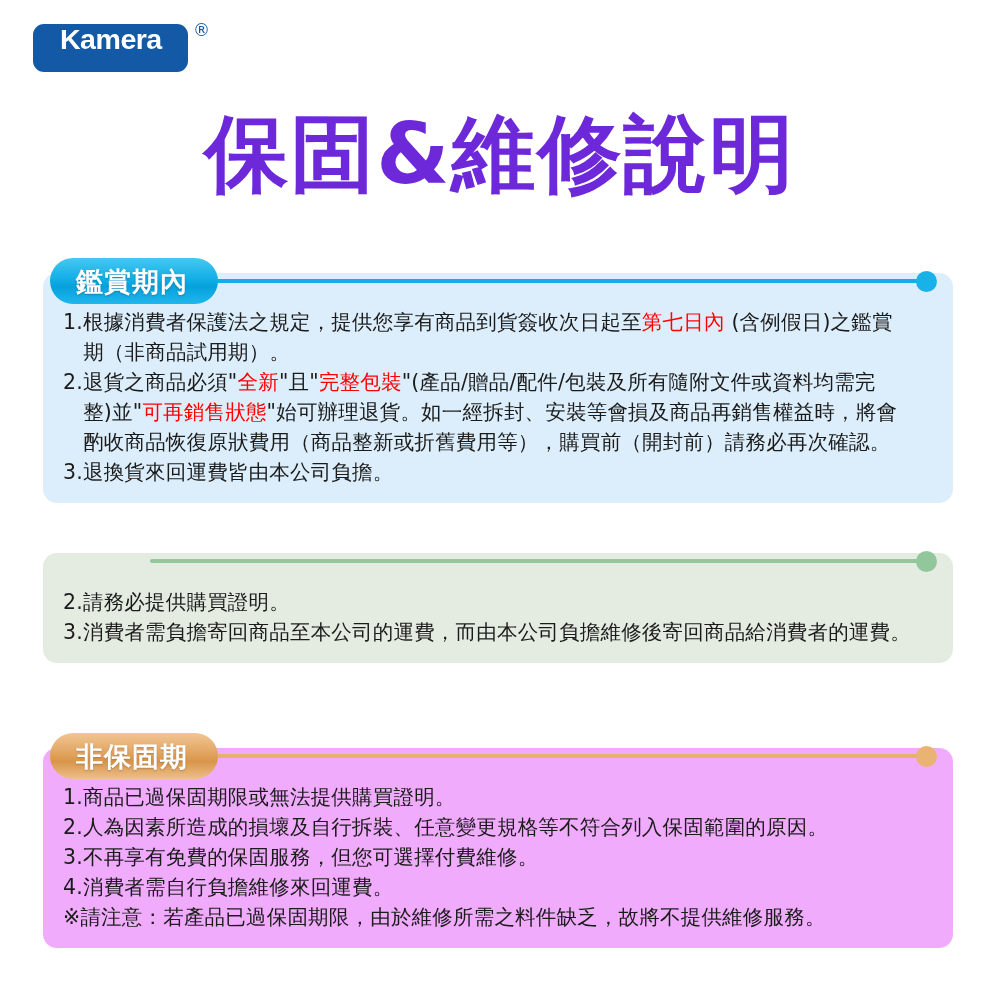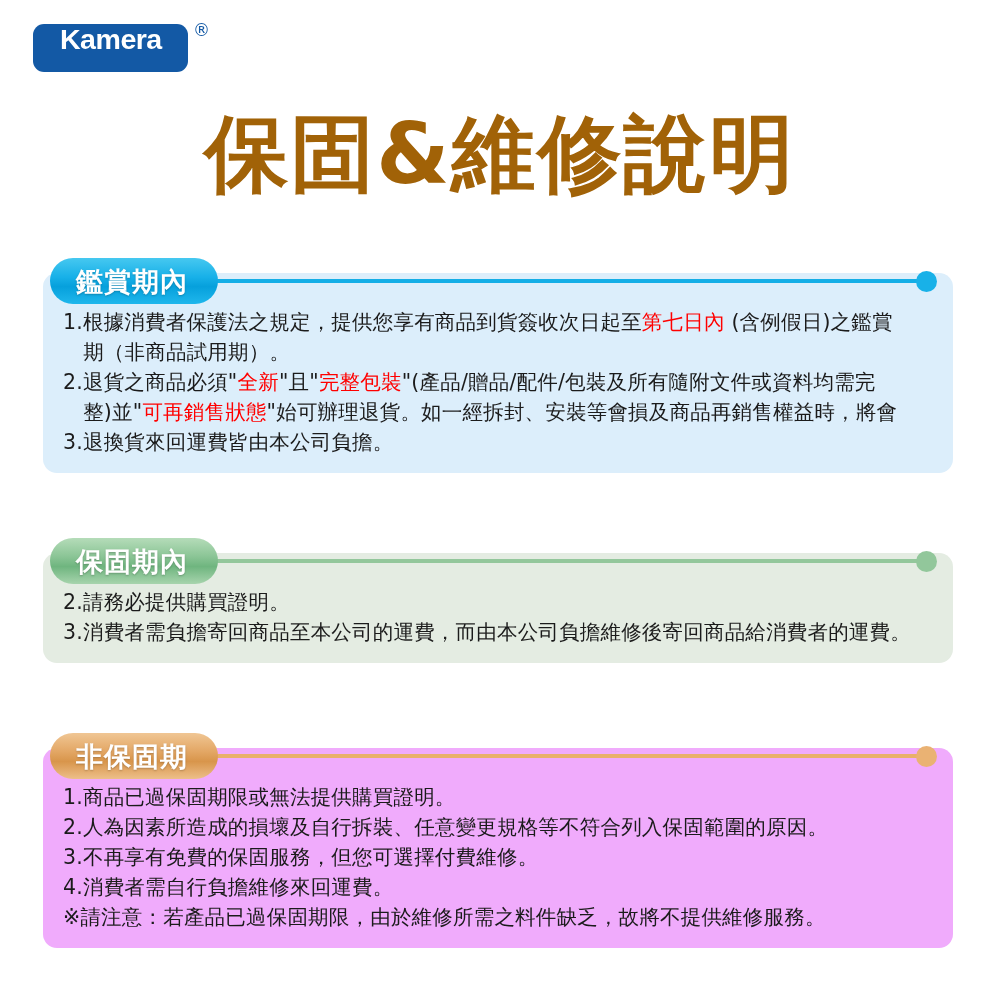--- a/index.html
+++ b/index.html
@@ -36,21 +36,21 @@
     color:#1359a5;
     font-size:17px;
     line-height:1;
     font-family:"DejaVu Sans",sans-serif;
   }
 
   
   .main-title{
     position:absolute;left:0;top:112px;width:1000px;
     text-align:center;
-    color:#a16207;
+    color:#6d28d9;
     font-size:84px;
     line-height:1;
     font-weight:bold;
     letter-spacing:2px;
     font-family:"DejaVu Sans","Liberation Sans",sans-serif;
   }
 
   
   .section{position:absolute;left:0;width:1000px;}
   #sec-0{top:258px;}
@@ -153,20 +153,21 @@
 
 <div class="main-title">保固&amp;維修說明</div>
 
 <div class="section" id="sec-0">
   <div class="panel">
     <div class="panel-inner">
         <div class="line"><span>1.根據消費者保護法之規定，提供您享有商品到貨簽收次日起至</span><span class="hl">第七日內</span><span> (含例假日)之鑑賞</span></div>
         <div class="line"><span>   期（非商品試用期）。</span></div>
         <div class="line"><span>2.退貨之商品必須"</span><span class="hl">全新</span><span>"且"</span><span class="hl">完整包裝</span><span>"(產品/贈品/配件/包裝及所有隨附文件或資料均需完</span></div>
         <div class="line"><span>   整)並"</span><span class="hl">可再銷售狀態</span><span>"始可辦理退貨。如一經拆封、安裝等會損及商品再銷售權益時，將會</span></div>
+        <div class="line"><span>   酌收商品恢復原狀費用（商品整新或折舊費用等），購買前（開封前）請務必再次確認。</span></div>
         <div class="line"><span>3.退換貨來回運費皆由本公司負擔。</span></div>
       </div>
   </div>
   <div class="head-row">
     <div class="rule"></div>
     <div class="rule-dot" style="left: 916px;"></div>
     <div class="pill">
       <span class="pill-label">鑑賞期內</span>
     </div>
   </div>
@@ -175,23 +176,20 @@
 <div class="section" id="sec-1">
   <div class="panel">
     <div class="panel-inner">
         <div class="line"><span>2.請務必提供購買證明。</span></div>
         <div class="line"><span>3.消費者需負擔寄回商品至本公司的運費，而由本公司負擔維修後寄回商品給消費者的運費。</span></div>
       </div>
   </div>
   <div class="head-row">
     <div class="rule"></div>
     <div class="rule-dot" style="left: 916px;"></div>
-    <div class="pill">
-      <span class="pill-label">保固期內</span>
-    </div>
   </div>
 </div>
 
 <div class="section" id="sec-2">
   <div class="panel">
     <div class="panel-inner">
         <div class="line"><span>1.商品已過保固期限或無法提供購買證明。</span></div>
         <div class="line"><span>2.人為因素所造成的損壞及自行拆裝、任意變更規格等不符合列入保固範圍的原因。</span></div>
         <div class="line"><span>3.不再享有免費的保固服務，但您可選擇付費維修。</span></div>
         <div class="line"><span>4.消費者需自行負擔維修來回運費。</span></div>

